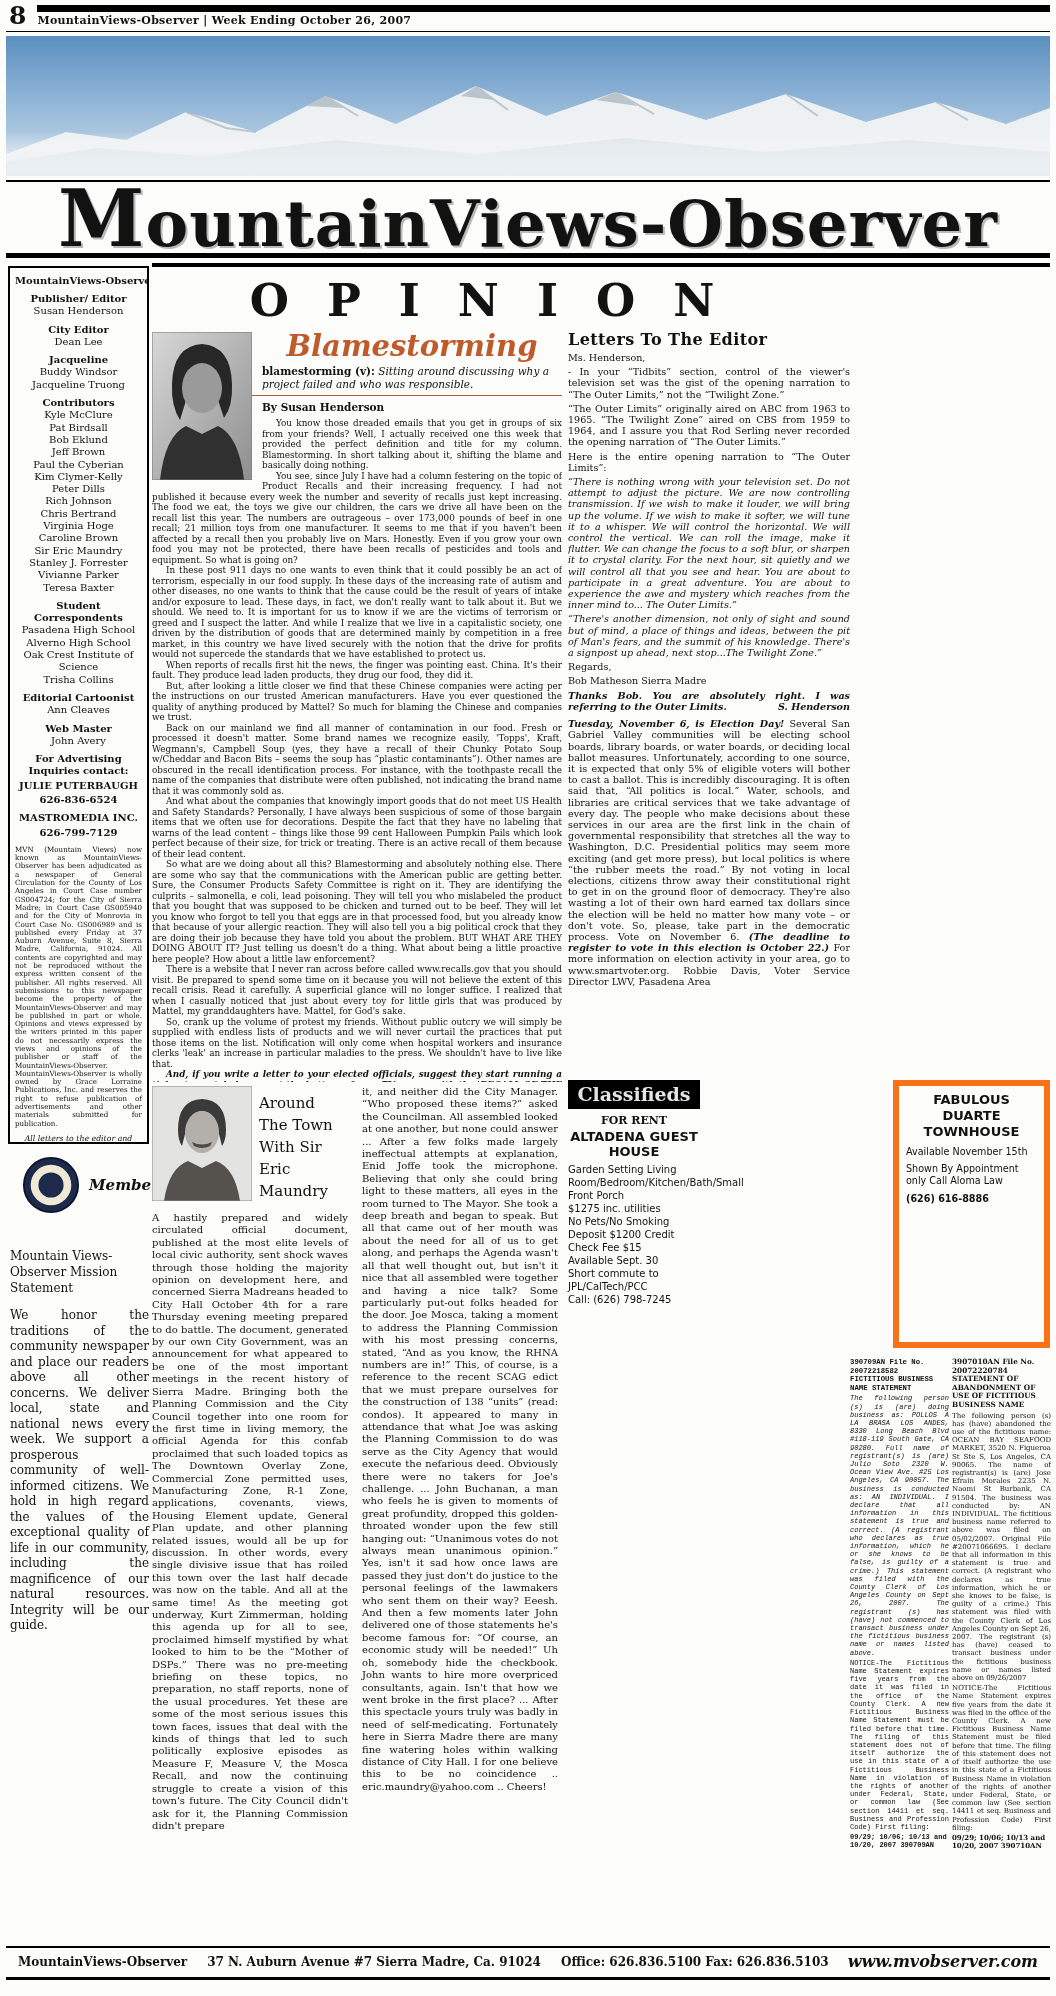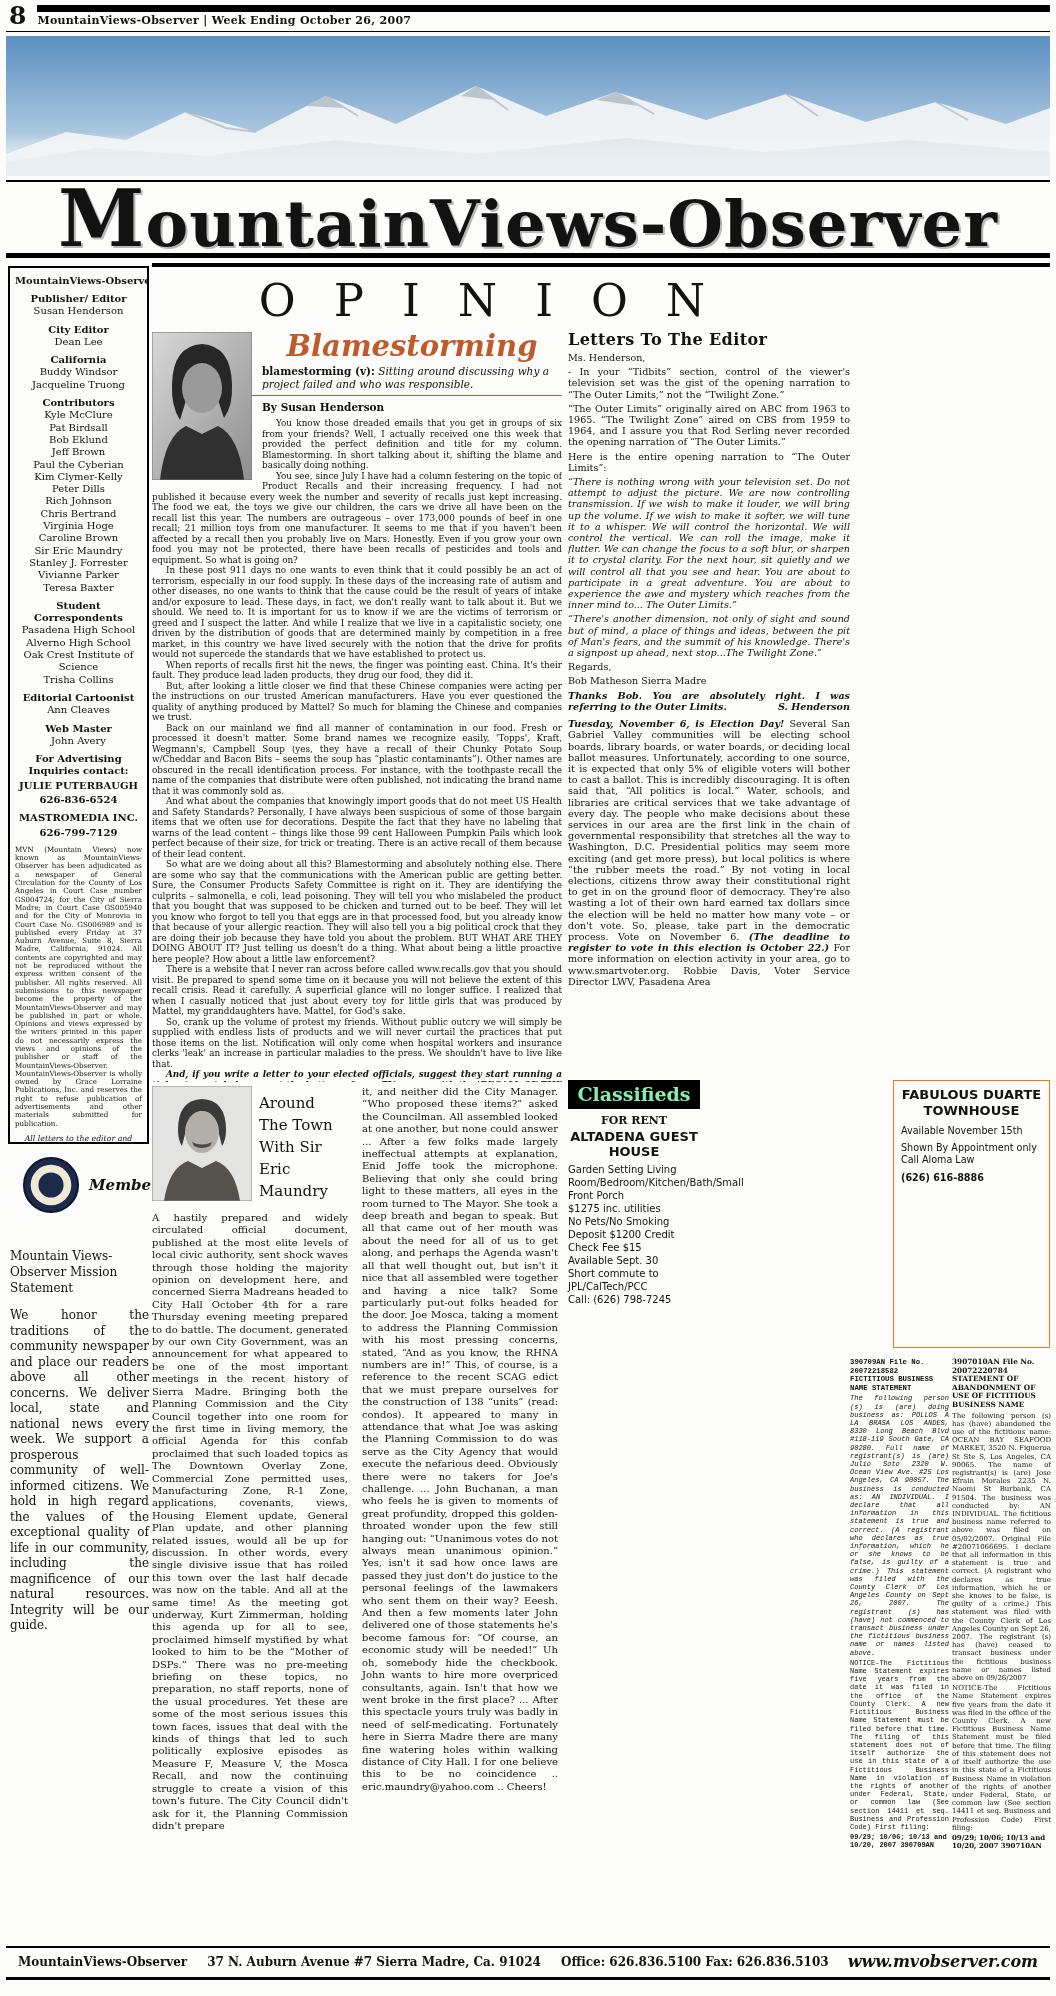--- a/index.html
+++ b/index.html
@@ -42,21 +42,21 @@
   .seal svg { width:58px; height:58px; display:block; }
   .member-label { font-size:15px; font-weight:bold; font-style:italic; }
 
   .mission { position:absolute; left:10px; top:1248px; width:139px; }
   .mission-title { font-size:12px; line-height:16px; margin-bottom:12px; }
   .mission-text { font-size:12px; line-height:15.5px; text-align:justify; }
 
   
   .opinion-rule { position:absolute; left:152px; top:263px; width:898px; height:4px; background:#000; }
   .opinion-banner { position:absolute; left:152px; top:274px; width:660px; text-align:center;
-                    font-size:45px; letter-spacing:38px; font-weight:normal; text-indent:38px; }
+                    font-size:45px; letter-spacing:38px; font-weight:bold; text-indent:38px; }
 
   
   .blame { position:absolute; left:152px; top:330px; width:410px; height:752px; overflow:hidden; }
   .blame-photo { float:left; width:100px; height:148px; margin:2px 10px 4px 0; }
   .blame-photo svg { width:100%; height:100%; display:block; }
   .blame-title { font-size:29px; line-height:32px; font-style:italic; font-weight:bold; color:#bf5b2b;text-align:center; }
   .blame-def { font-size:10.5px; line-height:13px; margin:3px 0 5px; border-bottom:1px solid #bf5b2b; padding-bottom:4px; }
   .blame-def b { font-weight:bold; }
   .blame-def i { font-style:italic; }
   .blame-byline { font-weight:bold; font-size:10.5px; margin-bottom:5px; }
@@ -80,30 +80,30 @@
   .around-col1 { position:absolute; left:0; top:0; width:196px; }
   .around-col2 { position:absolute; left:210px; top:0; width:196px; }
   .around-head { display:flex; gap:7px; margin-bottom:10px; }
   .around-photo { width:100px; height:115px; flex:0 0 100px; }
   .around-photo svg { width:100%; height:100%; display:block; }
   .around-title { font-size:15px; line-height:22px; padding-top:6px; }
   .around-text { font-size:10px; line-height:12.4px; text-align:justify; }
 
   
   .classifieds { position:absolute; left:568px; top:1080px; width:132px; }
-  .cls-header { background:#000; color:#86efac; font-size:19px; font-weight:bold;
+  .cls-header { background:#000; color:#e5e5e5; font-size:19px; font-weight:bold;
                 text-align:center; padding:3px 0 4px; }
   .cls-forrent { text-align:center; font-weight:bold; font-size:11px; margin-top:5px; }
   .cls-title { text-align:center; font-weight:bold; font-size:13px; line-height:15px;
                font-family:"DejaVu Sans", sans-serif; margin:2px 0 4px; }
   .cls-line { font-size:10px; line-height:13px; font-family:"DejaVu Sans", sans-serif; }
 
   
   .townhouse { position:absolute; left:893px; top:1080px; width:157px; height:268px;
-               border:1px solid #f97316; padding:6px 7px; font-family:"DejaVu Sans", sans-serif;
+               border:6px solid #f97316; padding:6px 7px; font-family:"DejaVu Sans", sans-serif;
                overflow:hidden; }
   .th-title { text-align:center; font-weight:bold; font-size:13px; line-height:16px; margin-bottom:6px; }
   .townhouse p { font-size:9.6px; line-height:12.2px; margin-bottom:5px; }
   .th-phone { font-weight:bold; }
 
   
   .legal { position:absolute; top:1358px; width:99px; height:566px; overflow:hidden;
            font-size:7px; line-height:8.2px; }
   .legal-1 { left:850px;font-family:Liberation Mono, monospace; }
   .legal-2 { left:952px; }
@@ -159,21 +159,21 @@
   <div class="masthead-wrap">
     <div class="masthead">MountainViews-Observer</div>
   </div>
 
   <aside class="sidebar">
     <div class="sb-title">MountainViews-Observer</div>
     <div class="sb-label">Publisher/ Editor</div>
     <div class="sb-name">Susan Henderson</div>
     <div class="sb-label">City Editor</div>
     <div class="sb-name">Dean Lee</div>
-    <div class="sb-label">California</div>
+    <div class="sb-label">Jacqueline</div>
     <div>
         <div class="sb-name">Buddy Windsor</div>
         <div class="sb-name">Jacqueline Truong</div>
       </div>
     <div class="sb-label">Contributors</div>
     <div>
         <div class="sb-name">Kyle McClure</div>
         <div class="sb-name">Pat Birdsall</div>
         <div class="sb-name">Bob Eklund</div>
         <div class="sb-name">Jeff Brown</div>

